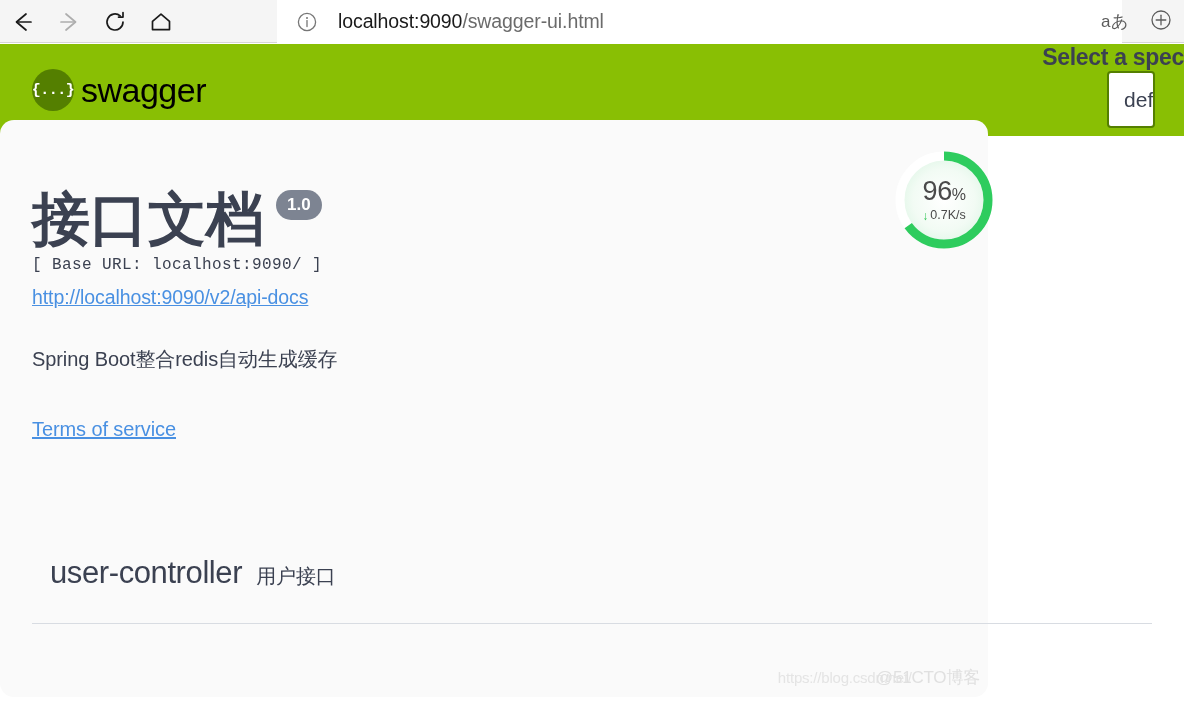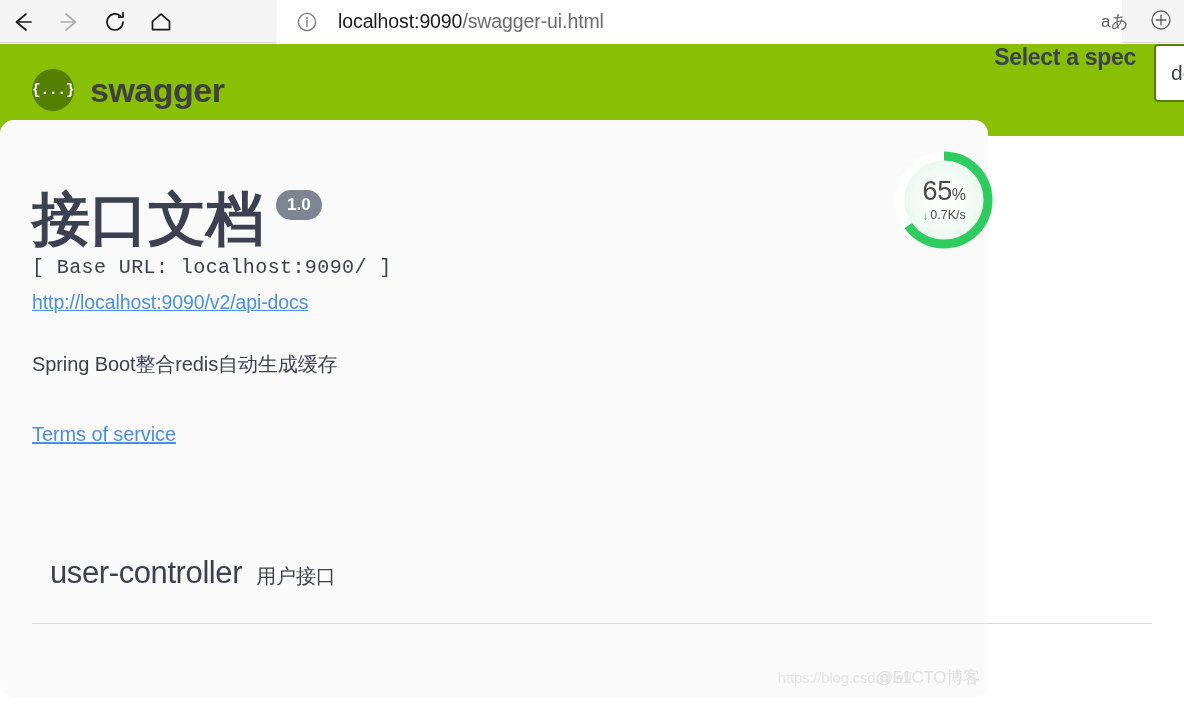--- a/index.html
+++ b/index.html
@@ -113,34 +113,35 @@
   }
   .logo-circle span {
     color: #ffffff;
     font-size: 15px;
     font-weight: bold;
     font-family: "Liberation Mono", monospace;
     letter-spacing: -0.5px;
     line-height: 1;
   }
   .logo-text {
-    margin-left: 16px;
-    color: #404040;
+    margin-left: 7px;
+    color: #000000;
     font-size: 34px;
-    font-weight: bold;
+    font-weight: normal;
     letter-spacing: -0.5px;
   }
 
   .spec-selector {
     position: absolute;
     right: 0;
     top: 0;
     height: 84px;
     display: flex;
-    align-items: flex-start;
+    align-items: center;
+    flex-direction: column;
   }
   .spec-label {
     color: #3b4151;
     font-size: 23px;
     font-weight: bold;
     letter-spacing: -0.3px;
     white-space: nowrap;
   }
   .spec-select {
     margin-left: 18px;
@@ -198,21 +199,21 @@
     font-weight: bold;
     padding: 6px 11px 7px;
     border-radius: 57px;
     line-height: 1;
     align-self: flex-start;
     margin-top: 0;
   }
   .base-url {
     margin-top: 8px;
     font-family: "Liberation Mono", monospace;
-    font-size: 20px;
+    font-size: 16px;
     color: #3b4151;
     letter-spacing: 0.4px;
   }
   .api-docs-link {
     display: inline-block;
     margin-top: 12px;
     font-size: 19.5px;
     color: #4990e2;
     text-decoration: underline;
     letter-spacing: -0.1px;
@@ -437,21 +438,21 @@
           <stop offset="0%" stop-color="#ffffff"></stop>
           <stop offset="70%" stop-color="#f2fbf4"></stop>
           <stop offset="100%" stop-color="#e3f7e9"></stop>
         </radialGradient>
       </defs>
       <circle cx="52" cy="52" r="44" fill="url(#innerGlow)"></circle>
       <circle cx="52" cy="52" r="44" fill="none" stroke="#ffffff" stroke-width="9"></circle>
       <circle cx="52" cy="52" r="44" fill="none" stroke="#2ecc5e" stroke-width="9" stroke-dasharray="179.7 96.7" stroke-dashoffset="0" transform="rotate(-90 52 52)" stroke-linecap="butt"></circle>
     </svg>
     <div class="speed-inner">
-      <div class="speed-pct"><span>65</span><span class="unit">%</span></div>
+      <div class="speed-pct"><span>96</span><span class="unit">%</span></div>
       <div class="speed-rate">
           <span class="arrow">↓</span>
           <span>0.7K/s</span>
         </div>
     </div>
   </div>
 
   <div class="watermark">
     <span class="wm-url">https://blog.csdn.net/</span>
     <span class="wm-brand">@51CTO博客</span>

